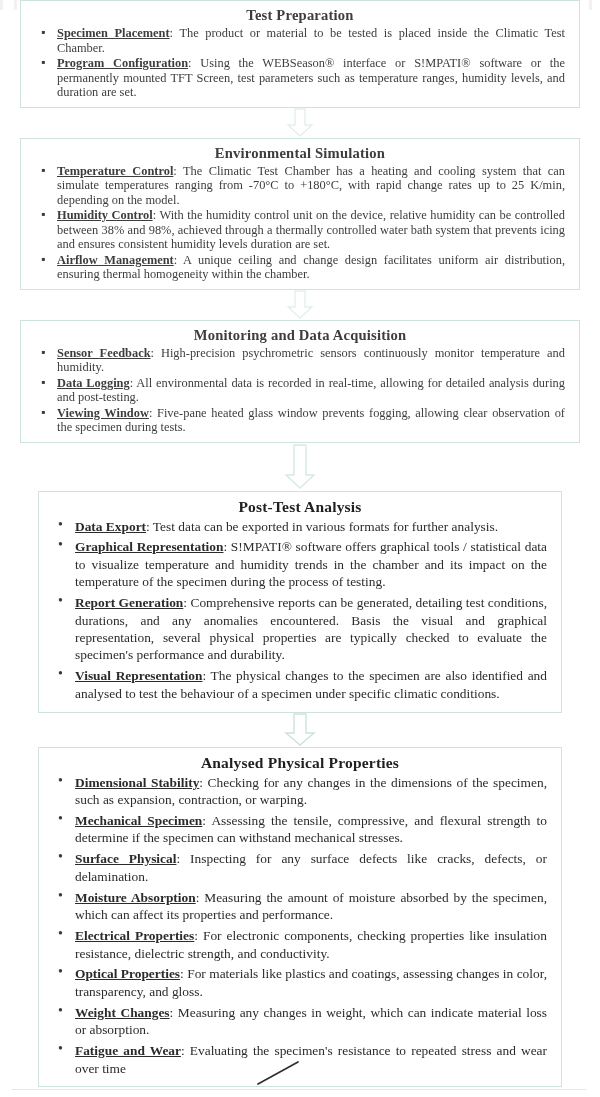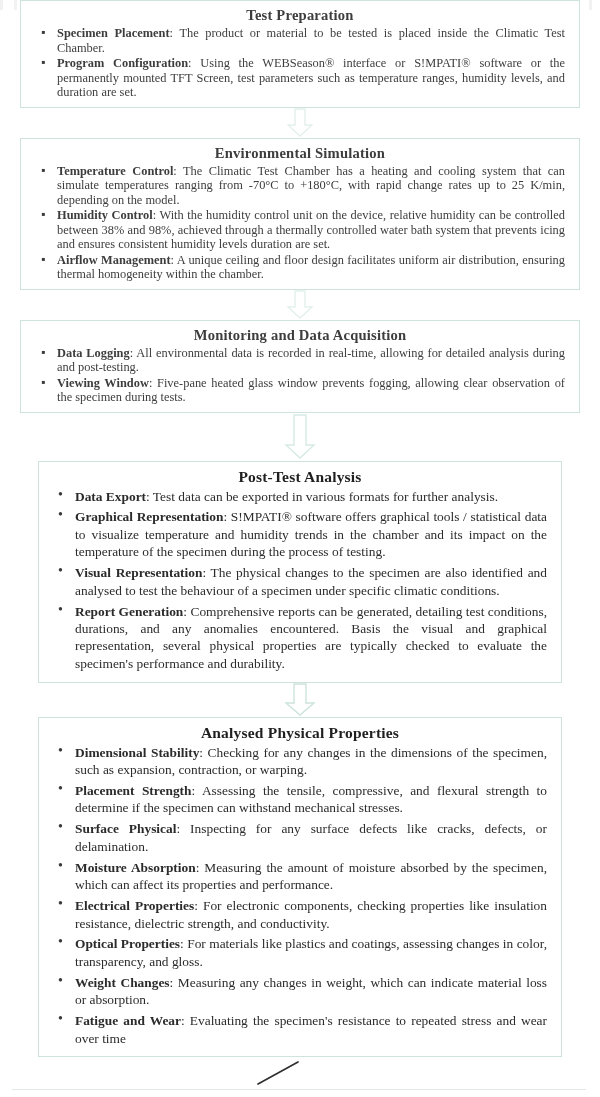--- a/index.html
+++ b/index.html
@@ -82,20 +82,21 @@
     font-size: 14px;
     left: 5px;
     top: -2px;
   }
 
   .box.dense ul.bullets > li { font-size: 12.4px; line-height: 1.17; margin-bottom: 1px; }
   .box.large ul.bullets > li { font-size: 13.4px; line-height: 1.30; margin-bottom: 3.5px; }
 
   .term {
     font-weight: bold;
+    text-decoration: underline;
     text-underline-offset: 1px;
   }
 
   
   .box.dense .box-title,
   .box.dense ul.bullets { color: #3d3d3d; }
   .box.dense { filter: blur(0.18px); }
 
   .arrow-wrap {
     height: 34px;
@@ -157,35 +158,38 @@
   <div class="box narrow dense">
     <div class="box-title">Environmental Simulation</div>
     <ul class="bullets">
       <li>
         <span class="term">Temperature Control</span><span>: The Climatic Test Chamber has a heating and cooling system that can simulate temperatures ranging from -70°C to +180°C, with rapid change rates up to 25 K/min, depending on the model.</span>
       </li>
       <li>
         <span class="term">Humidity Control</span><span>: With the humidity control unit on the device, relative humidity can be controlled between 38% and 98%, achieved through a thermally controlled water bath system that prevents icing and ensures consistent humidity levels duration are set.</span>
       </li>
       <li>
-        <span class="term">Airflow Management</span><span>: A unique ceiling and floor design facilitates uniform air distribution, ensuring thermal homogeneity within the chamber.</span>
+        <span class="term">Airflow Management</span><span>: A unique ceiling and change design facilitates uniform air distribution, ensuring thermal homogeneity within the chamber.</span>
       </li>
     </ul>
   </div>
 
   <div class="arrow-wrap short">
     <svg class="arrow" width="34" height="30" viewBox="0 0 34 30">
       <path d="M12 1 L12 17 L5 17 L17 28 L29 17 L22 17 L22 1 Z" fill="none" stroke="#e2efec" stroke-width="1.3"></path>
     </svg>
   </div>
 
   <div class="box narrow dense">
     <div class="box-title">Monitoring and Data Acquisition</div>
     <ul class="bullets">
       <li>
+        <span class="term">Sensor Feedback</span><span>: High-precision psychrometric sensors continuously monitor temperature and humidity.</span>
+      </li>
+      <li>
         <span class="term">Data Logging</span><span>: All environmental data is recorded in real-time, allowing for detailed analysis during and post-testing.</span>
       </li>
       <li>
         <span class="term">Viewing Window</span><span>: Five-pane heated glass window prevents fogging, allowing clear observation of the specimen during tests.</span>
       </li>
     </ul>
   </div>
 
   <div class="arrow-wrap tall">
     <svg class="arrow" width="40" height="48" viewBox="0 0 40 48">
@@ -196,42 +200,42 @@
   <div class="box wide large roundbul">
     <div class="box-title">Post-Test Analysis</div>
     <ul class="bullets">
       <li>
         <span class="term">Data Export</span><span>: Test data can be exported in various formats for further analysis.</span>
       </li>
       <li>
         <span class="term">Graphical Representation</span><span>: S!MPATI® software offers graphical tools / statistical data to visualize temperature and humidity trends in the chamber and its impact on the temperature of the specimen during the process of testing.</span>
       </li>
       <li>
+        <span class="term">Report Generation</span><span>: Comprehensive reports can be generated, detailing test conditions, durations, and any anomalies encountered. Basis the visual and graphical representation, several physical properties are typically checked to evaluate the specimen's performance and durability.</span>
+      </li>
+      <li>
         <span class="term">Visual Representation</span><span>: The physical changes to the specimen are also identified and analysed to test the behaviour of a specimen under specific climatic conditions.</span>
-      </li>
-      <li>
-        <span class="term">Report Generation</span><span>: Comprehensive reports can be generated, detailing test conditions, durations, and any anomalies encountered. Basis the visual and graphical representation, several physical properties are typically checked to evaluate the specimen's performance and durability.</span>
       </li>
     </ul>
   </div>
 
   <div class="arrow-wrap">
     <svg class="arrow" width="40" height="34" viewBox="0 0 40 34">
       <path d="M14 1 L14 20 L6 20 L20 32 L34 20 L26 20 L26 1 Z" fill="none" stroke="#cde3dd" stroke-width="1.4"></path>
     </svg>
   </div>
 
   <div class="box wide large roundbul">
     <div class="box-title">Analysed Physical Properties</div>
     <ul class="bullets">
       <li>
         <span class="term">Dimensional Stability</span><span>: Checking for any changes in the dimensions of the specimen, such as expansion, contraction, or warping.</span>
       </li>
       <li>
-        <span class="term">Placement Strength</span><span>: Assessing the tensile, compressive, and flexural strength to determine if the specimen can withstand mechanical stresses.</span>
+        <span class="term">Mechanical Specimen</span><span>: Assessing the tensile, compressive, and flexural strength to determine if the specimen can withstand mechanical stresses.</span>
       </li>
       <li>
         <span class="term">Surface Physical</span><span>: Inspecting for any surface defects like cracks, defects, or delamination.</span>
       </li>
       <li>
         <span class="term">Moisture Absorption</span><span>: Measuring the amount of moisture absorbed by the specimen, which can affect its properties and performance.</span>
       </li>
       <li>
         <span class="term">Electrical Properties</span><span>: For electronic components, checking properties like insulation resistance, dielectric strength, and conductivity.</span>
       </li>

